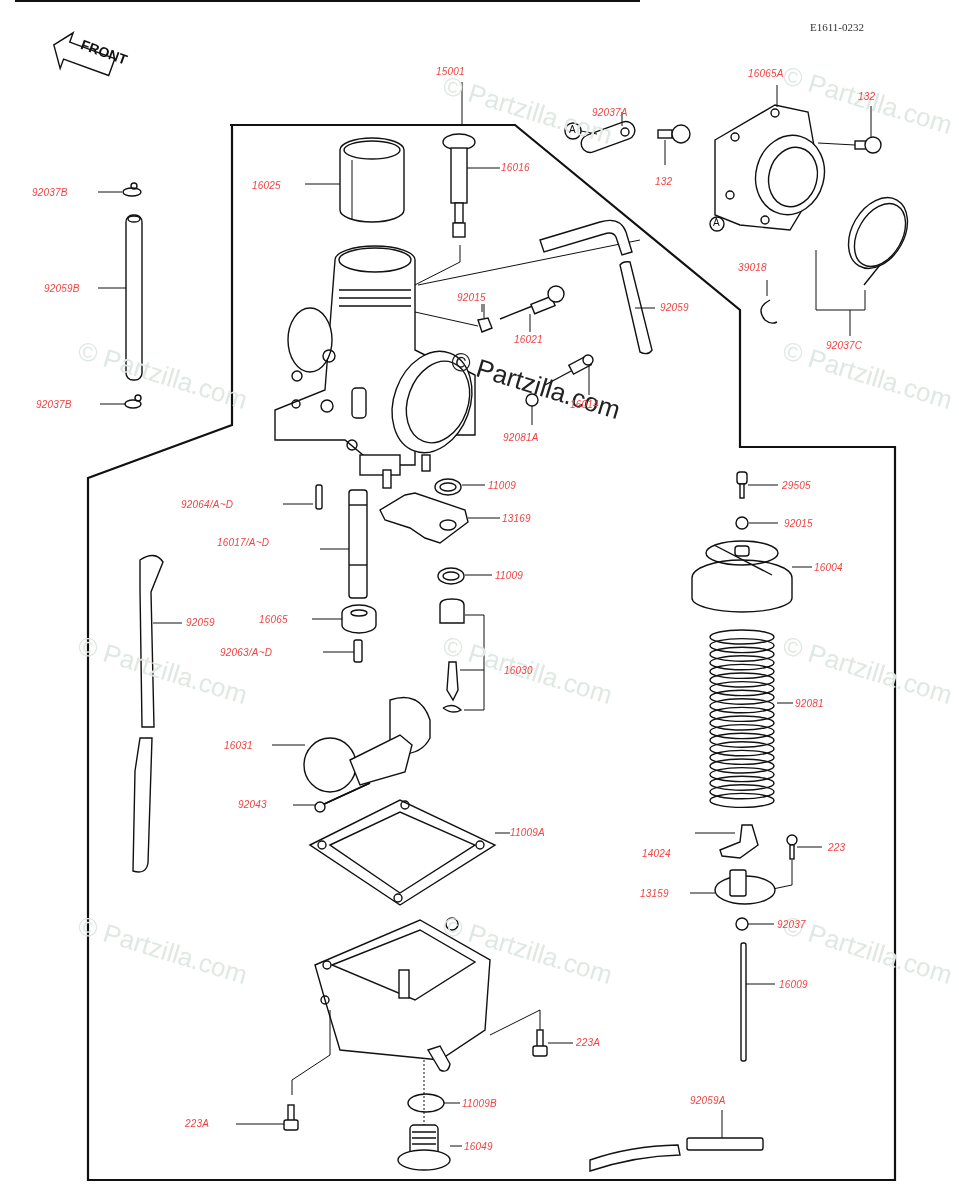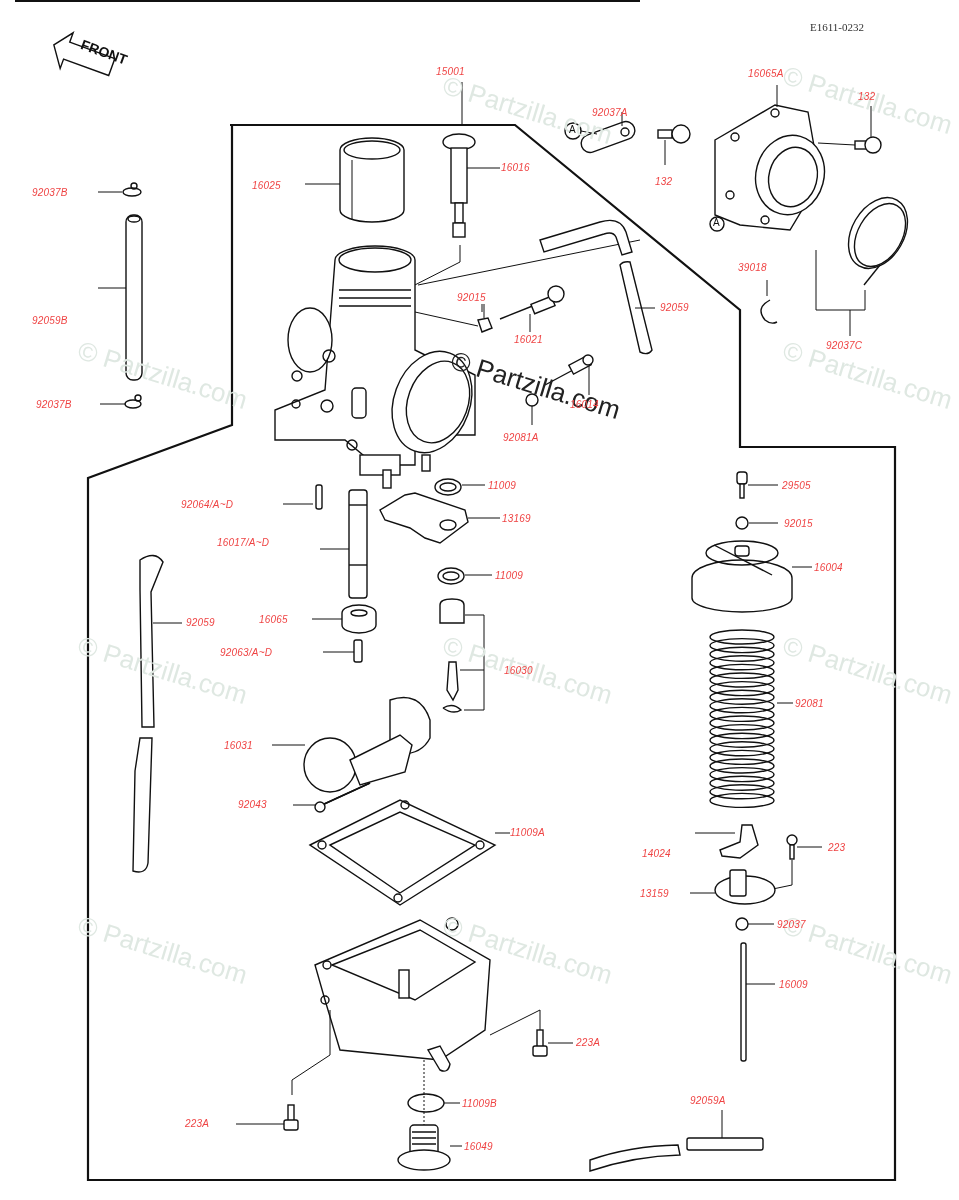--- a/index.html
+++ b/index.html
@@ -354,21 +354,21 @@
 
 <div style="position:absolute; left:569px; top:124px; font-size:10px;">A</div>
 <div style="position:absolute; left:713px; top:217px; font-size:10px;">A</div>
 
 <div class="lbl" style="left:436px; top:64px;">15001</div>
 <div class="lbl" style="left:592px; top:94px;margin-top:11px;">92037A</div>
 <div class="lbl" style="left:748px; top:66px;">16065A</div>
 <div class="lbl" style="left:858px; top:89px;">132</div>
 <div class="lbl" style="left:655px; top:174px;">132</div>
 <div class="lbl" style="left:32px; top:185px;">92037B</div>
-<div class="lbl" style="left:32px; top:281px;margin-top:32px;">92059B</div>
+<div class="lbl" style="left:44px; top:281px;">92059B</div>
 <div class="lbl" style="left:36px; top:397px;">92037B</div>
 <div class="lbl" style="left:252px; top:178px;">16025</div>
 <div class="lbl" style="left:501px; top:160px;">16016</div>
 <div class="lbl" style="left:457px; top:290px;">92015</div>
 <div class="lbl" style="left:514px; top:332px;">16021</div>
 <div class="lbl" style="left:660px; top:300px;">92059</div>
 <div class="lbl" style="left:570px; top:397px;">16014</div>
 <div class="lbl" style="left:503px; top:430px;">92081A</div>
 <div class="lbl" style="left:738px; top:260px;">39018</div>
 <div class="lbl" style="left:826px; top:338px;">92037C</div>

